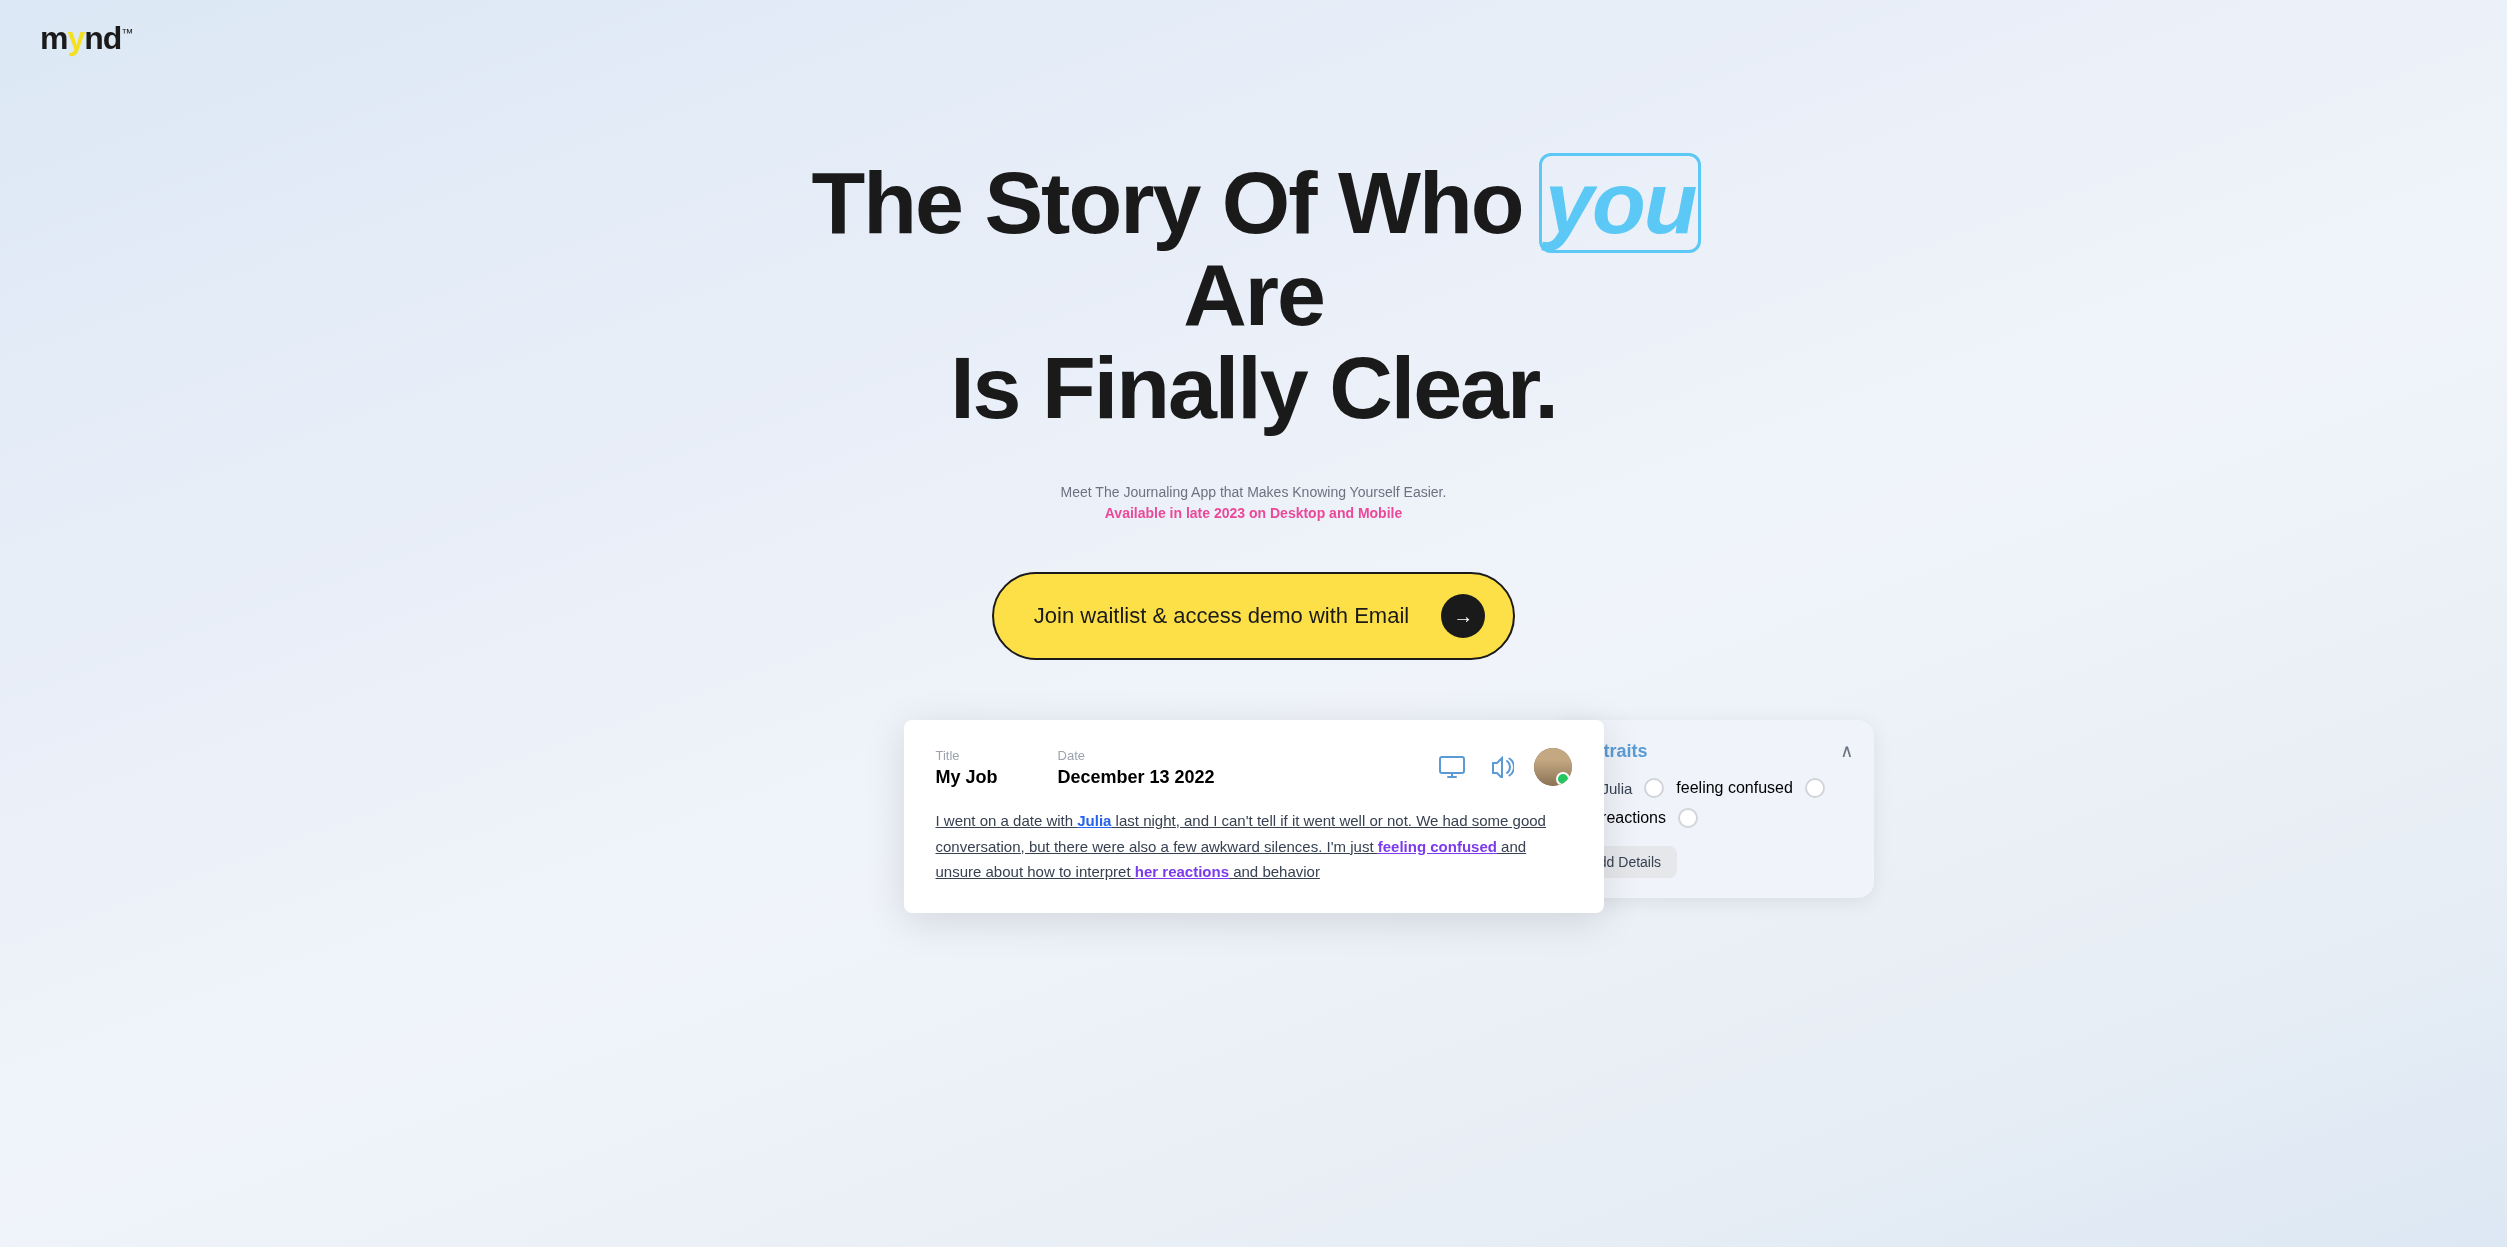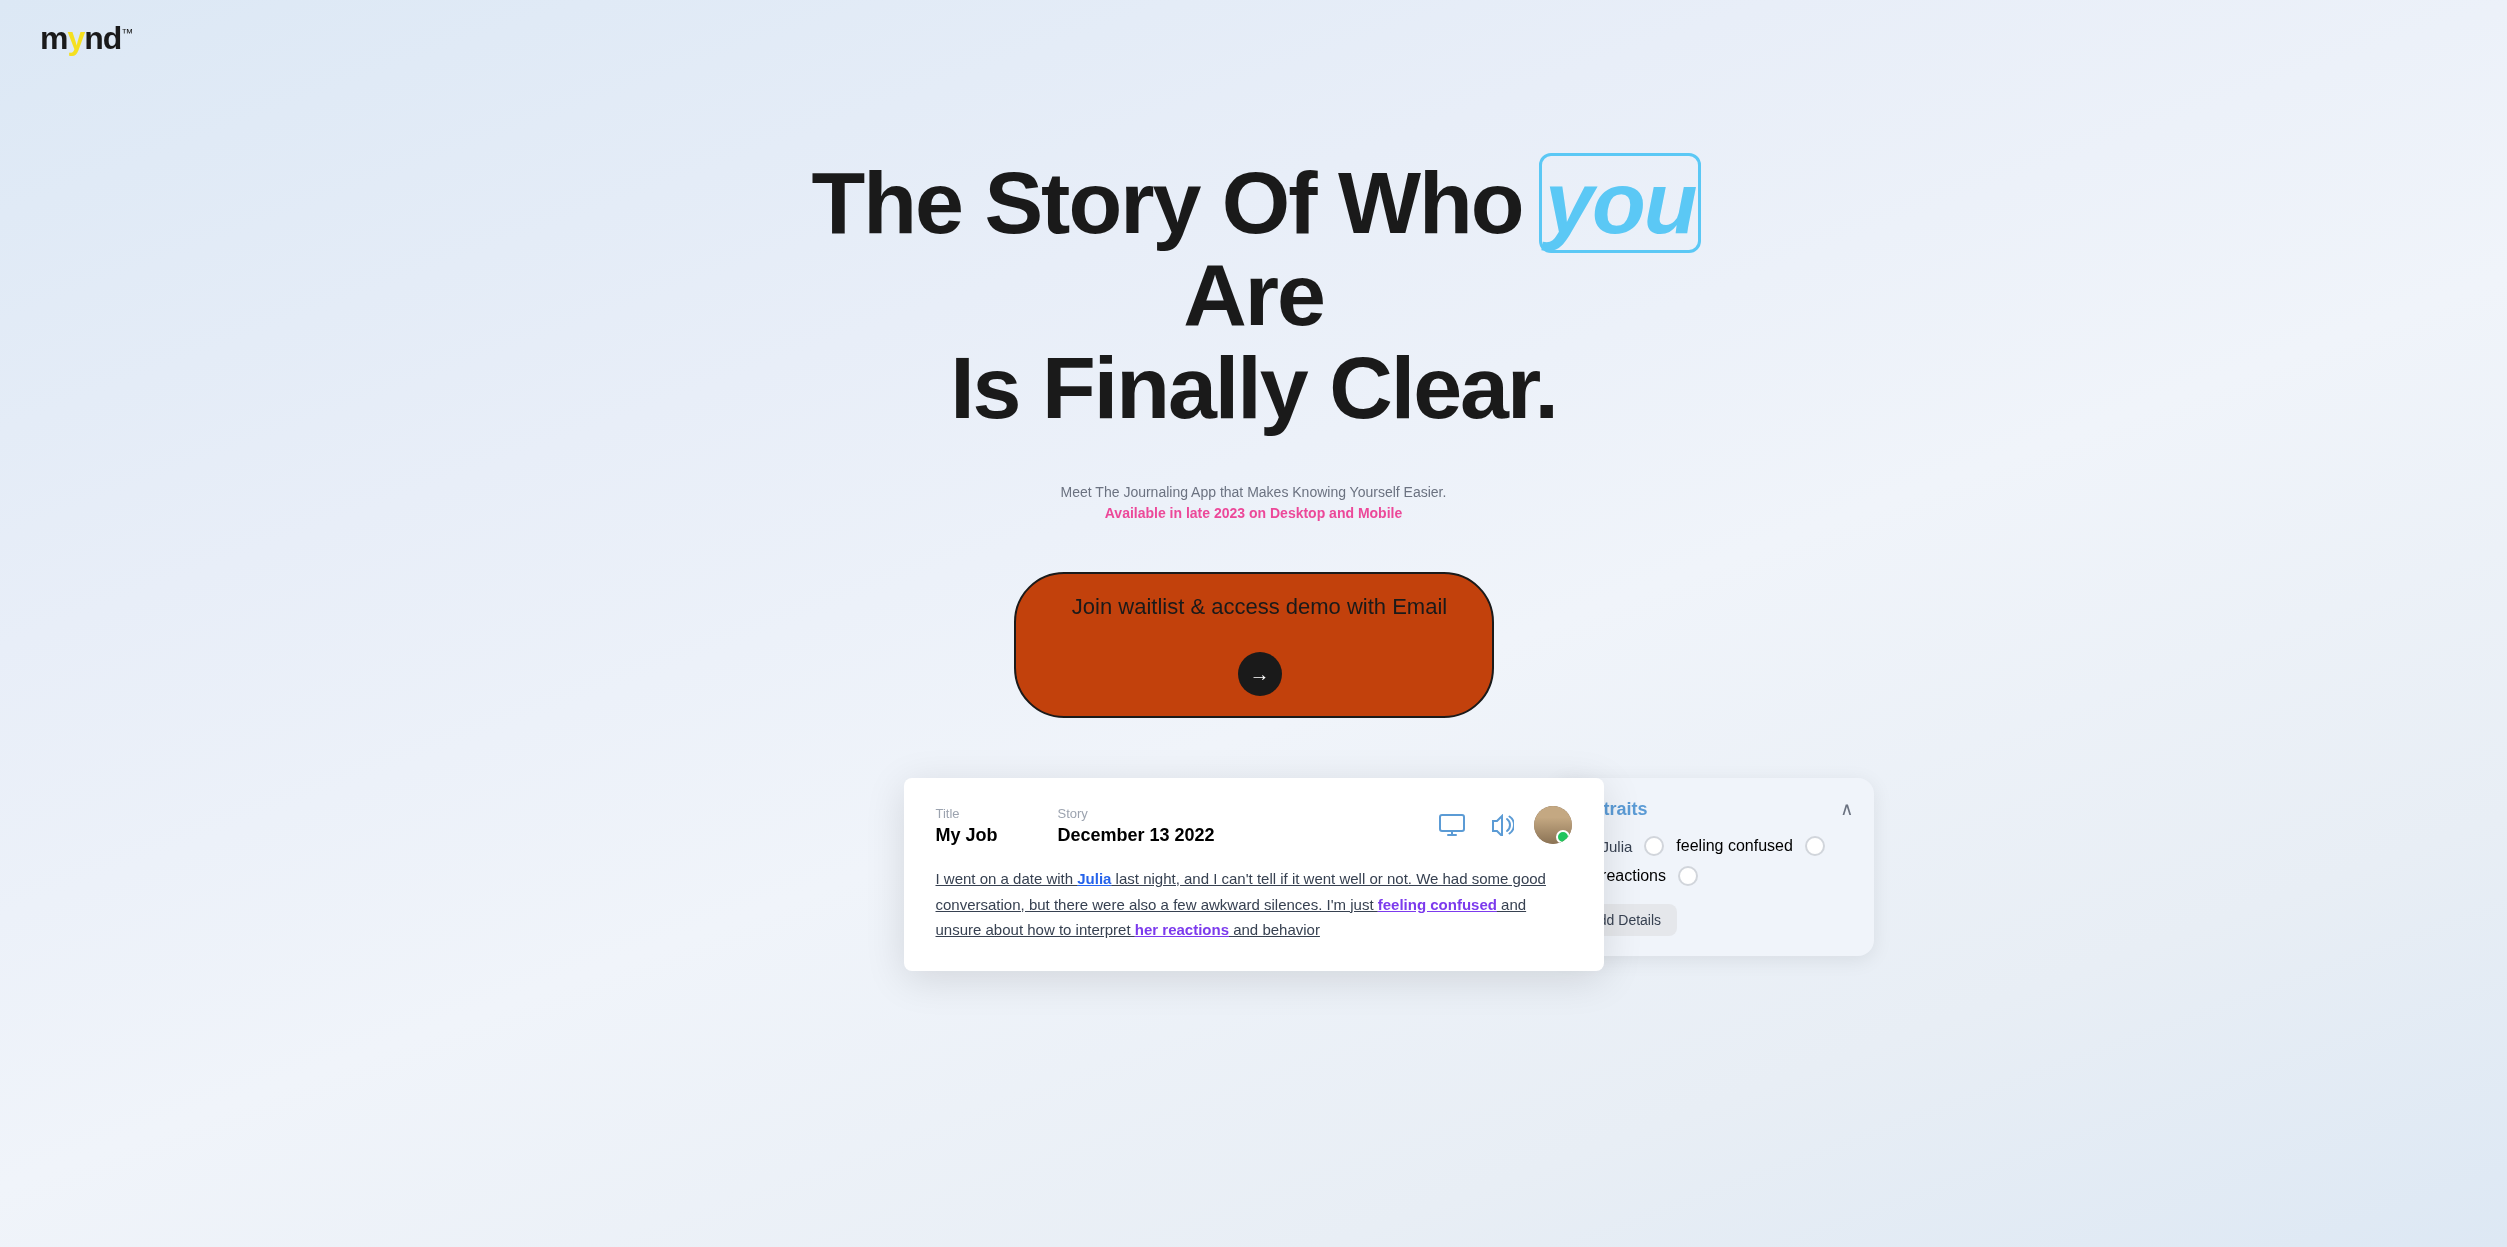--- a/index.html
+++ b/index.html
@@ -91,31 +91,30 @@
       color: #ec4899;
       font-weight: 700;
     }
 
     .cta-button {
       margin-top: 48px;
       display: flex;
       align-items: center;
       justify-content: space-between;
       gap: 32px;
-      background: #c2410c;
+      background: #fde047;
       border: 2px solid #1a1a1a;
       border-radius: 50px;
       padding: 20px 28px 20px 40px;
       cursor: pointer;
       font-size: 22px;
       font-weight: 500;
       color: #1a1a1a;
       min-width: 480px;
       transition: background 0.2s;
-      flex-direction: column;
     }
 
     .cta-arrow {
       display: flex;
       align-items: center;
       justify-content: center;
       width: 44px;
       height: 44px;
       border-radius: 50%;
       background: #1a1a1a;
@@ -332,21 +331,21 @@
 <div class="preview-wrapper" style="position:relative; max-width:1300px; margin:0 auto; padding: 0 40px;">
 
   <div class="app-card" style="margin: 0 auto; position: relative; z-index: 1;">
     <div class="app-card-header">
       <div class="app-card-meta">
         <div>
           <div class="meta-label">Title</div>
           <div class="meta-value">My Job</div>
         </div>
         <div>
-          <div class="meta-label">Story</div>
+          <div class="meta-label">Date</div>
           <div class="meta-value">December 13 2022</div>
         </div>
       </div>
       <div class="app-card-icons">
         <span class="icon-btn" title="Monitor">
           <svg width="26" height="22" viewBox="0 0 26 22" fill="none" xmlns="http://www.w3.org/2000/svg">
             <rect x="1" y="1" width="24" height="16" rx="2" stroke="#5b9bd5" stroke-width="2"></rect>
             <path d="M9 21h8M13 17v4" stroke="#5b9bd5" stroke-width="2" stroke-linecap="round"></path>
           </svg>
         </span>

